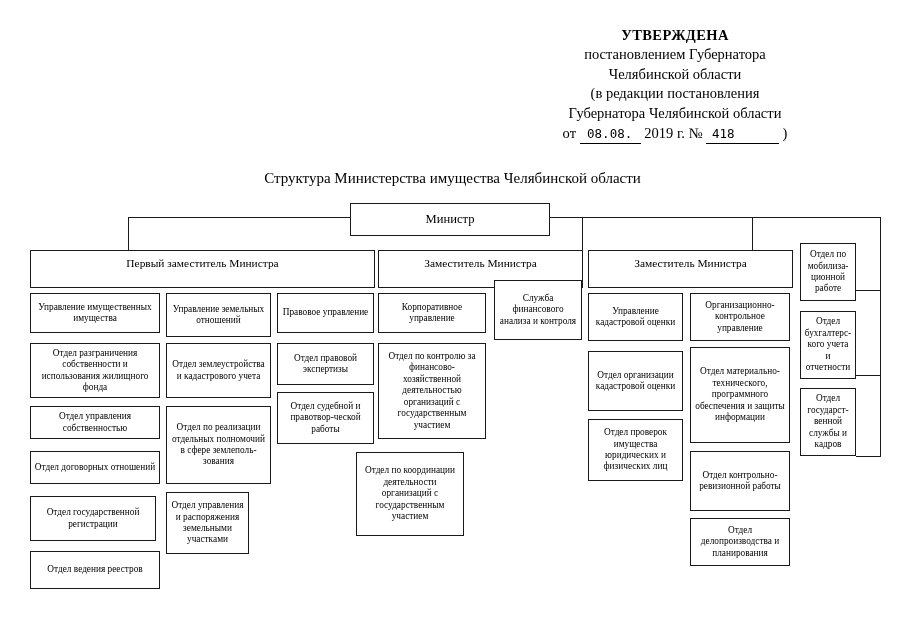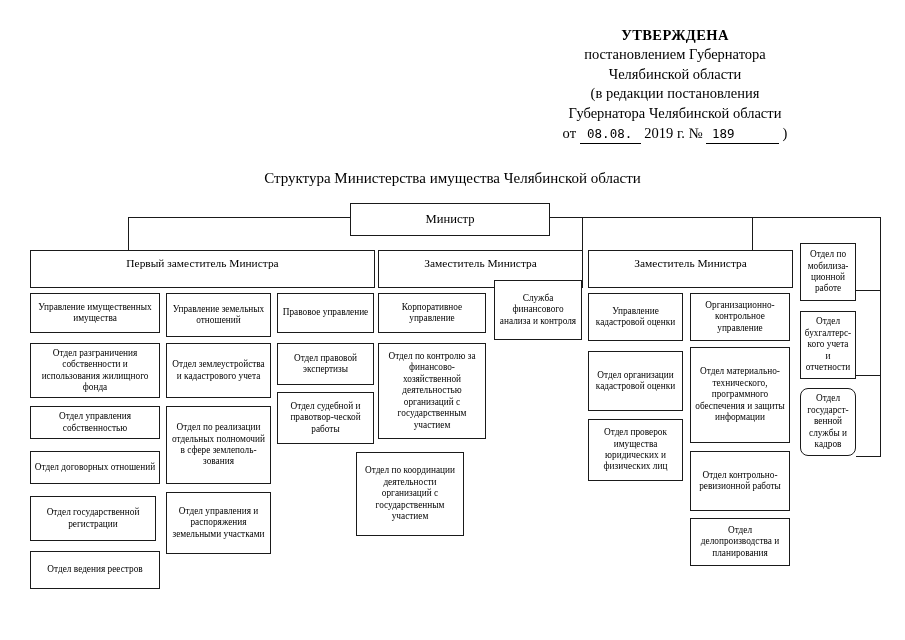--- a/index.html
+++ b/index.html
@@ -95,21 +95,21 @@
   <div class="hdr-line hdr-title">УТВЕРЖДЕНА</div>
   <div class="hdr-line">постановлением Губернатора</div>
   <div class="hdr-line">Челябинской области</div>
   <div class="hdr-line">(в редакции постановления</div>
   <div class="hdr-line">Губернатора Челябинской области</div>
   <div class="hdr-line">
     <span class="sig-row">
       <span>от</span>
       <span class="sig-fill date-fill">08.08.</span>
       <span>2019 г. №</span>
-      <span class="sig-fill num-fill">189</span>
+      <span class="sig-fill num-fill">418</span>
       <span>)</span>
     </span>
   </div>
 </div>
 
 <div id="chart-title">Структура Министерства имущества Челябинской области</div>
 
 <div class="ln h" style="left:128px; top:217px; width:222px;"></div>
 <div class="ln v" style="left:128px; top:217px; height:33px;"></div>
 <div class="ln h" style="left:550px; top:217px; width:331px;"></div>
@@ -136,21 +136,21 @@
 
 <div class="box" style="left:800px; top:243px; width:56px; height:58px;">
   <span class="txt">Отдел по мобилиза-
 ционной работе</span>
 </div>
 <div class="box" style="left:800px; top:311px; width:56px; height:68px;">
   <span class="txt">Отдел бухгалтерс-
 кого учета и
 отчетности</span>
 </div>
-<div class="box" style="left:800px; top:388px; width:56px; height:68px;border-radius:8px;">
+<div class="box" style="left:800px; top:388px; width:56px; height:68px;">
   <span class="txt">Отдел государст-
 венной службы и
 кадров</span>
 </div>
 
 <div class="box" style="left:30px; top:293px; width:130px; height:40px;">
   <span class="txt">Управление имущественных имущества</span>
 </div>
 <div class="box" style="left:30px; top:343px; width:130px; height:55px;">
   <span class="txt">Отдел разграничения собственности и использования жилищного фонда</span>
@@ -170,21 +170,21 @@
 
 <div class="box" style="left:166px; top:293px; width:105px; height:44px;">
   <span class="txt">Управление земельных отношений</span>
 </div>
 <div class="box" style="left:166px; top:343px; width:105px; height:55px;">
   <span class="txt">Отдел землеустройства и кадастрового учета</span>
 </div>
 <div class="box" style="left:166px; top:406px; width:105px; height:78px;">
   <span class="txt">Отдел по реализации отдельных полномочий в сфере землеполь-зования</span>
 </div>
-<div class="box" style="left:166px; top:492px; width:105px; height:62px;">
+<div class="box" style="left:166px; top:492px; width:83px; height:62px;">
   <span class="txt">Отдел управления и распоряжения земельными участками</span>
 </div>
 
 <div class="box" style="left:277px; top:293px; width:97px; height:40px;">
   <span class="txt">Правовое управление</span>
 </div>
 <div class="box" style="left:277px; top:343px; width:97px; height:42px;">
   <span class="txt">Отдел правовой экспертизы</span>
 </div>
 <div class="box" style="left:277px; top:392px; width:97px; height:52px;">

